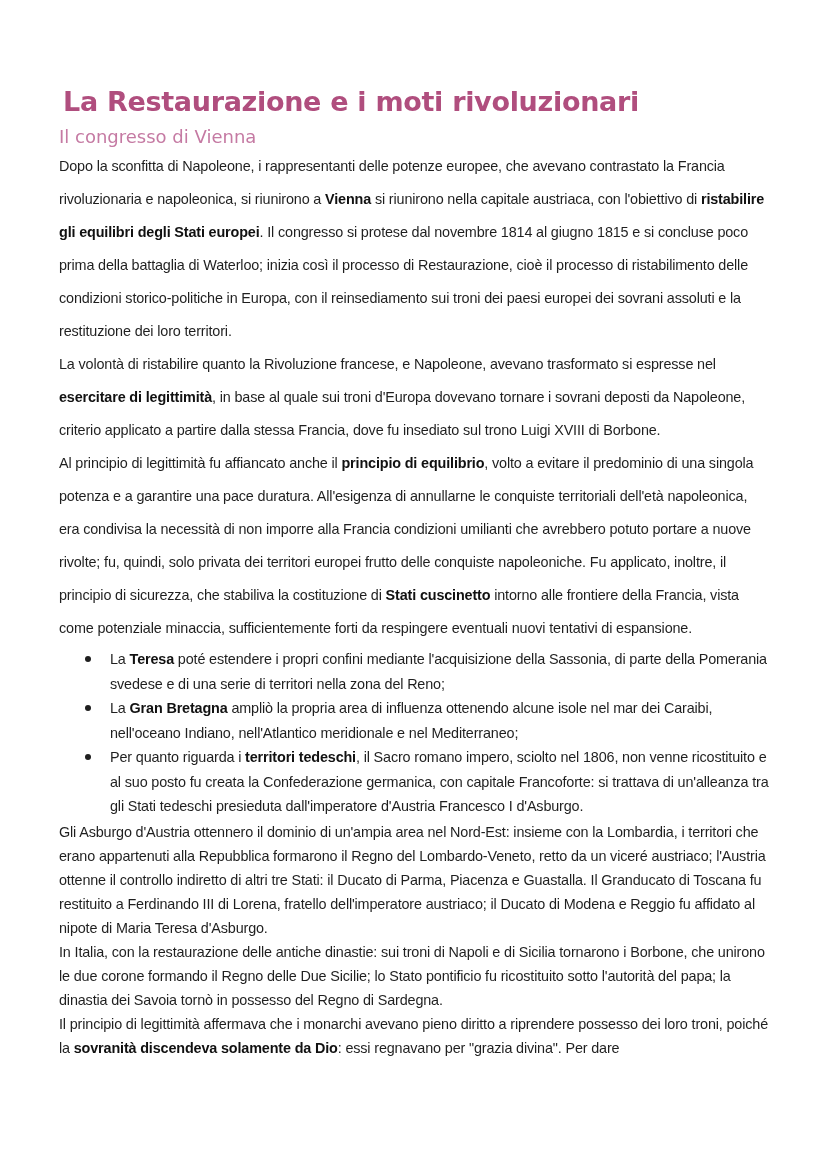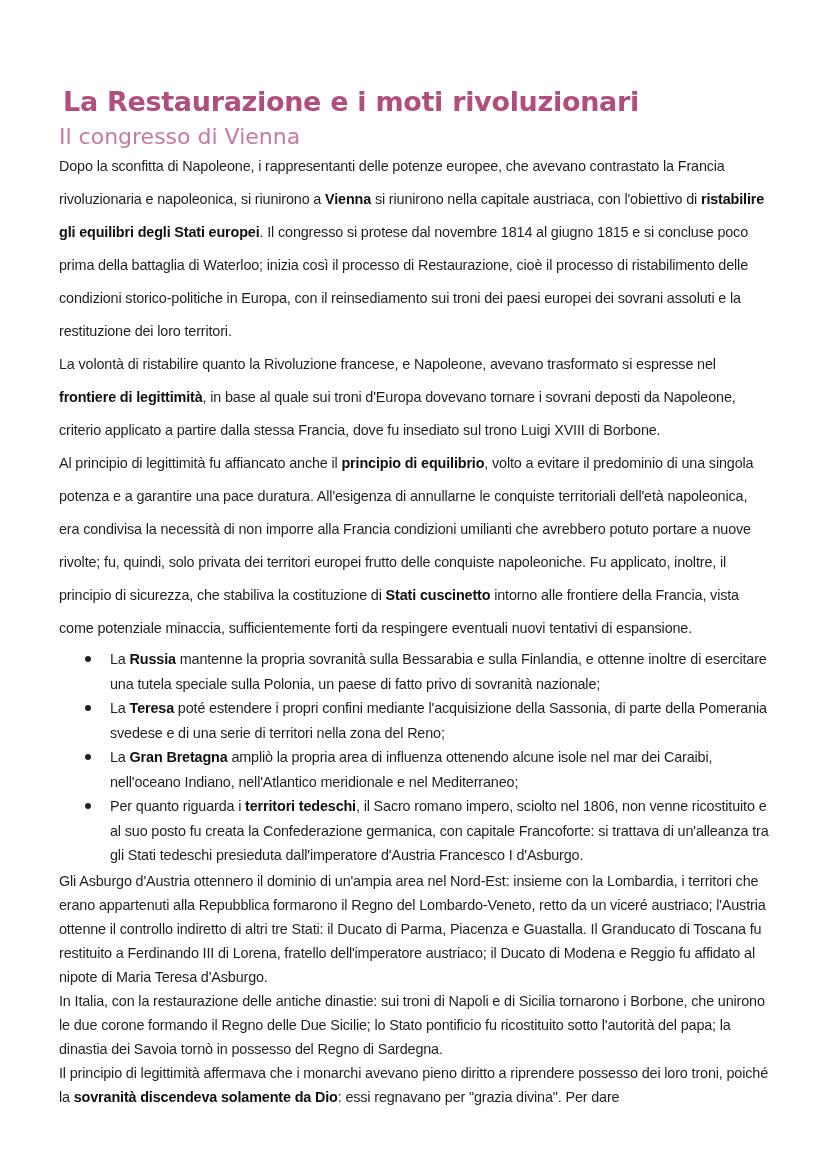--- a/index.html
+++ b/index.html
@@ -25,21 +25,21 @@
       font-family: "DejaVu Sans", sans-serif;
       font-size: 27px;
       line-height: 36px;
       color: #b04e7e;
       margin: 4px;
       font-weight: 700;
       letter-spacing: -0.3px;
     }
     .subtitle {
       font-family: "DejaVu Sans", sans-serif;
-      font-size: 22px;
+      font-size: 18px;
       line-height: 26px;
       color: #c57aa3;
       margin: 0 0 0 0;
       font-weight: 400;
     }
     .para {
       font-size: 14.4px;
       line-height: 33px;
       margin: 0;
       letter-spacing: -0.15px;
@@ -71,26 +71,25 @@
   </style>
 </head>
 <body>
 
 <div class="page">
   <h1 class="title" style="color: rgb(176, 78, 126);">La Restaurazione e i moti rivoluzionari</h1>
   <h2 class="subtitle" style="color: rgb(197, 122, 163);">Il congresso di Vienna</h2>
 
   <div id="intro">
       <p class="para"><span>Dopo la sconfitta di Napoleone, i rappresentanti delle potenze europee, che avevano contrastato la Francia rivoluzionaria e napoleonica, si riunirono a </span><b>Vienna</b><span> si riunirono nella capitale austriaca, con l'obiettivo di </span><b>ristabilire gli equilibri degli Stati europei</b><span>. Il congresso si protese dal novembre 1814 al giugno 1815 e si concluse poco prima della battaglia di Waterloo; inizia così il processo di Restaurazione, cioè il processo di ristabilimento delle condizioni storico-politiche in Europa, con il reinsediamento sui troni dei paesi europei dei sovrani assoluti e la restituzione dei loro territori.</span></p>
-      <p class="para"><span>La volontà di ristabilire quanto la Rivoluzione francese, e Napoleone, avevano trasformato si espresse nel </span><b>frontiere di legittimità</b><span>, in base al quale sui troni d'Europa dovevano tornare i sovrani deposti da Napoleone, criterio applicato a partire dalla stessa Francia, dove fu insediato sul trono Luigi XVIII di Borbone.</span></p>
+      <p class="para"><span>La volontà di ristabilire quanto la Rivoluzione francese, e Napoleone, avevano trasformato si espresse nel </span><b>esercitare di legittimità</b><span>, in base al quale sui troni d'Europa dovevano tornare i sovrani deposti da Napoleone, criterio applicato a partire dalla stessa Francia, dove fu insediato sul trono Luigi XVIII di Borbone.</span></p>
       <p class="para"><span>Al principio di legittimità fu affiancato anche il </span><b>principio di equilibrio</b><span>, volto a evitare il predominio di una singola potenza e a garantire una pace duratura. All'esigenza di annullarne le conquiste territoriali dell'età napoleonica, era condivisa la necessità di non imporre alla Francia condizioni umilianti che avrebbero potuto portare a nuove rivolte; fu, quindi, solo privata dei territori europei frutto delle conquiste napoleoniche. Fu applicato, inoltre, il principio di sicurezza, che stabiliva la costituzione di </span><b>Stati cuscinetto</b><span> intorno alle frontiere della Francia, vista come potenziale minaccia, sufficientemente forti da respingere eventuali nuovi tentativi di espansione.</span></p>
     </div>
 
   <ul class="list" id="bullets">
-      <li class="li"><span class="bullet"></span><span>La </span><b>Russia</b><span> mantenne la propria sovranità sulla Bessarabia  e sulla Finlandia, e ottenne inoltre di esercitare una tutela speciale sulla Polonia, un paese di fatto privo di sovranità nazionale;</span></li>
       <li class="li"><span class="bullet"></span><span>La </span><b>Teresa</b><span> poté estendere i propri confini mediante l'acquisizione della Sassonia, di parte della Pomerania svedese e di una serie di territori nella zona del Reno;</span></li>
       <li class="li"><span class="bullet"></span><span>La </span><b>Gran Bretagna</b><span> ampliò la propria area di influenza ottenendo alcune isole nel mar dei Caraibi, nell'oceano Indiano, nell'Atlantico meridionale e nel Mediterraneo;</span></li>
       <li class="li"><span class="bullet"></span><span>Per quanto riguarda i </span><b>territori tedeschi</b><span>, il Sacro romano impero, sciolto nel 1806, non venne ricostituito e al suo posto fu creata la Confederazione germanica, con capitale Francoforte: si trattava di un'alleanza tra gli Stati tedeschi presieduta dall'imperatore d'Austria Francesco I d'Asburgo.</span></li>
     </ul>
 
   <div class="after-list" id="outro">
       <p class="para" style="line-height: 24px;"><span>Gli Asburgo d'Austria ottennero il dominio di un'ampia area nel Nord-Est:  insieme con la Lombardia, i territori che erano appartenuti alla Repubblica formarono il Regno del Lombardo-Veneto, retto da un viceré austriaco; l'Austria ottenne il controllo indiretto di altri tre Stati: il Ducato di Parma, Piacenza e Guastalla. Il Granducato di Toscana fu restituito a Ferdinando III di Lorena, fratello dell'imperatore austriaco; il Ducato di Modena e Reggio fu affidato al nipote di Maria Teresa d'Asburgo.</span></p>
       <p class="para" style="line-height: 24px;"><span>In Italia, con la restaurazione delle antiche dinastie: sui troni di Napoli e di Sicilia tornarono i Borbone, che unirono le due corone formando il Regno delle Due Sicilie; lo Stato pontificio fu ricostituito sotto l'autorità del papa; la dinastia dei Savoia  tornò in possesso del Regno di Sardegna.</span></p>
       <p class="para" style="line-height: 24px;"><span>Il principio di legittimità affermava che i monarchi avevano pieno diritto a riprendere possesso dei loro troni, poiché la </span><b>sovranità discendeva solamente da Dio</b><span>: essi regnavano per "grazia divina". Per dare</span></p>
     </div>

